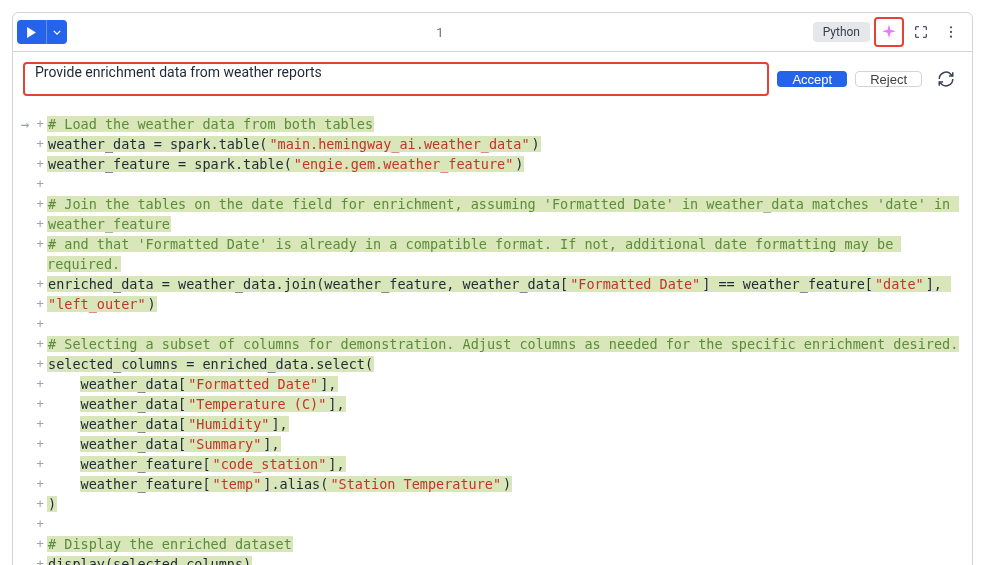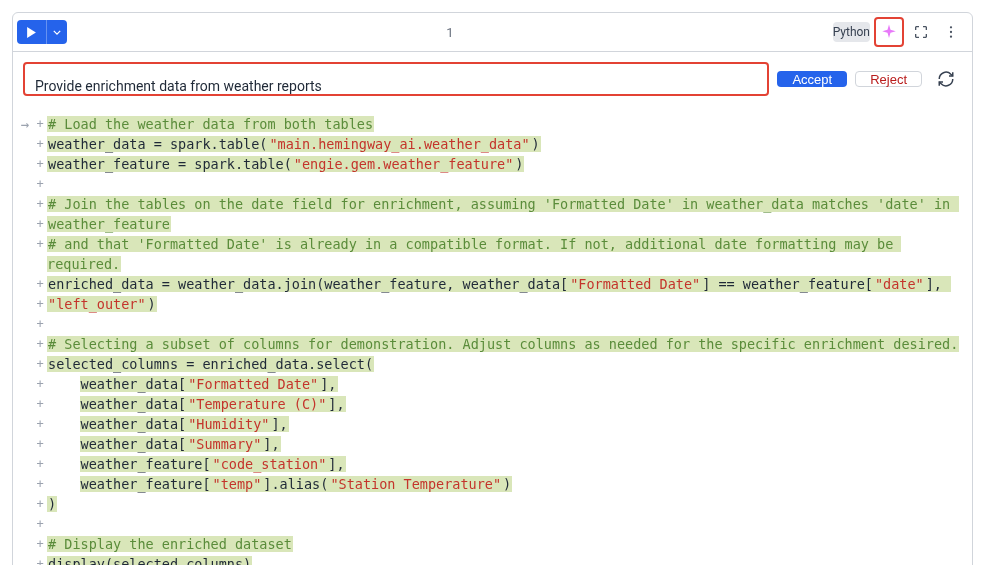--- a/index.html
+++ b/index.html
@@ -68,21 +68,21 @@
     border-radius: 0 4px 4px 0;
   }
   .tb-center {
     flex: 1;
     text-align: center;
     color: var(--text-muted);
     font-size: 13px;
   }
   .lang-pill {
     background: var(--lang-bg);
-    padding: 3px 0;
+    padding: 3px 10px;
     border-radius: 4px;
     font-size: 12px;
     color: #374151;
   }
   .ai-box {
     border: 2px solid var(--highlight-box);
     border-radius: 4px;
     padding: 2px;
     display: flex;
     align-items: center;
@@ -107,41 +107,41 @@
     padding: 10px 10px;
   }
   .prompt-box {
     flex: 1;
     height: 34px;
     border: 2px solid var(--highlight-box);
     border-radius: 4px;
     padding: 0 10px;
     font-size: 14px;
     display: flex;
-    align-items: flex-end;
+    align-items: flex-start;
     background: #fff;
   }
   .btn {
     height: 16px;
     padding: 0 14px;
     border-radius: 4px;
     font-size: 13px;
     cursor: pointer;
     display: flex;
     align-items: center;
     border: 1px solid transparent;
   }
   .btn-primary {
     background: var(--blue);
     color: #fff;
   }
   .btn-secondary {
     background: #fff;
     border: 1px solid var(--border);
-    color: #b91c1c;
+    color: #404040;
   }
   .refresh-btn {
     width: 32px;
     height: 32px;
     display: flex;
     align-items: center;
     justify-content: center;
     color: #374151;
     cursor: pointer;
   }

